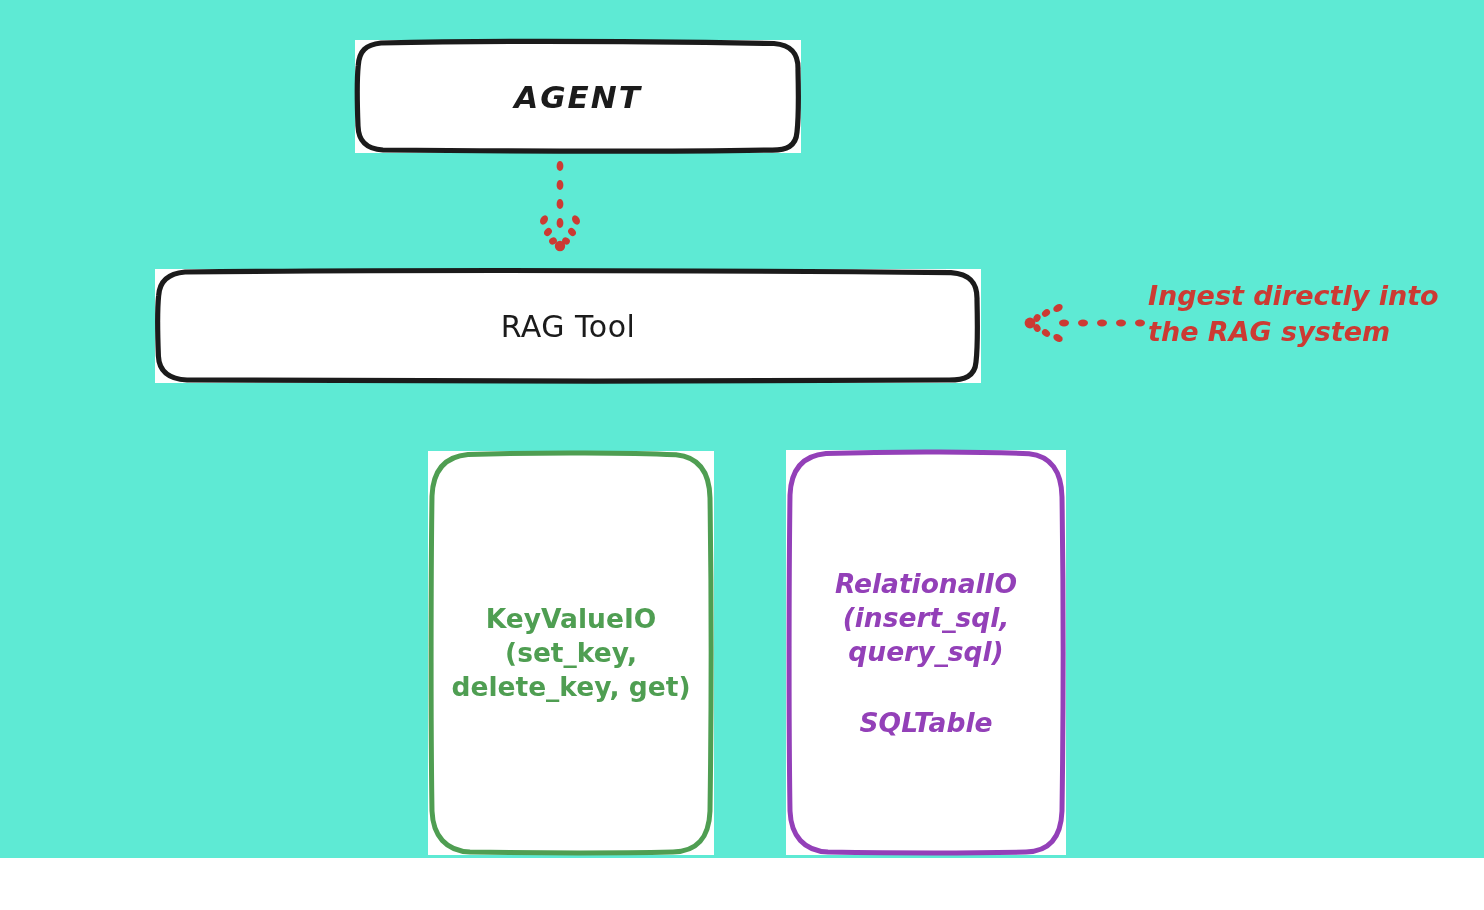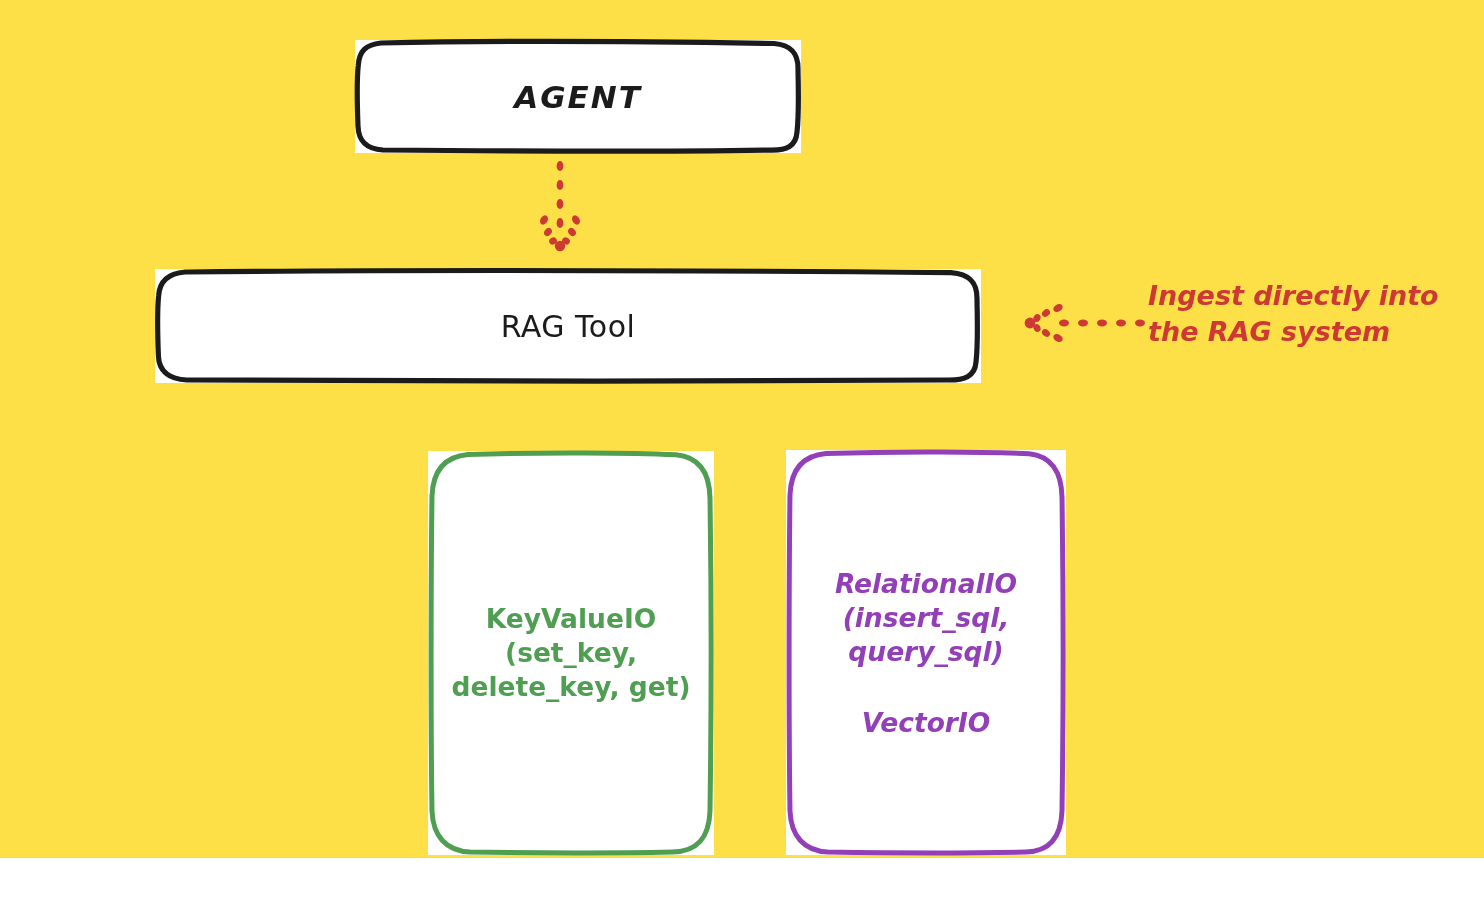--- a/index.html
+++ b/index.html
@@ -8,21 +8,21 @@
     padding: 0;
     background: #ffffff;
   }
   body {
     font-family: "DejaVu Sans", sans-serif;
   }
   #canvas {
     position: relative;
     width: 1484px;
     height: 858px;
-    background: #fde047;
+    background: #5eead4;
     overflow: hidden;
   }
   .node {
     position: absolute;
     box-sizing: border-box;
     display: flex;
     flex-direction: column;
     align-items: center;
     justify-content: center;
     background: #ffffff;
@@ -245,16 +245,16 @@
                  C 275 388, 263 401.5, 240 402
                  C 170 403.5, 104 403, 42 402
                  C 18 401, 5 386, 4 361
                  C 2.6 271, 3 116, 4 45
                  C 5 19, 17 5.5, 40 3.5 Z" fill="#ffffff" stroke="#9340b8" stroke-width="5" stroke-linecap="round" stroke-linejoin="round"></path>
       </svg>
     </span>
     <span class="card-text" style="color:#9340b8">RelationalIO
 (insert_sql,
 query_sql)</span>
-    <span class="card-sub" style="color:#9340b8">VectorIO</span>
+    <span class="card-sub" style="color:#9340b8">SQLTable</span>
   </div>
 
 </div>
 
 </body></html>

